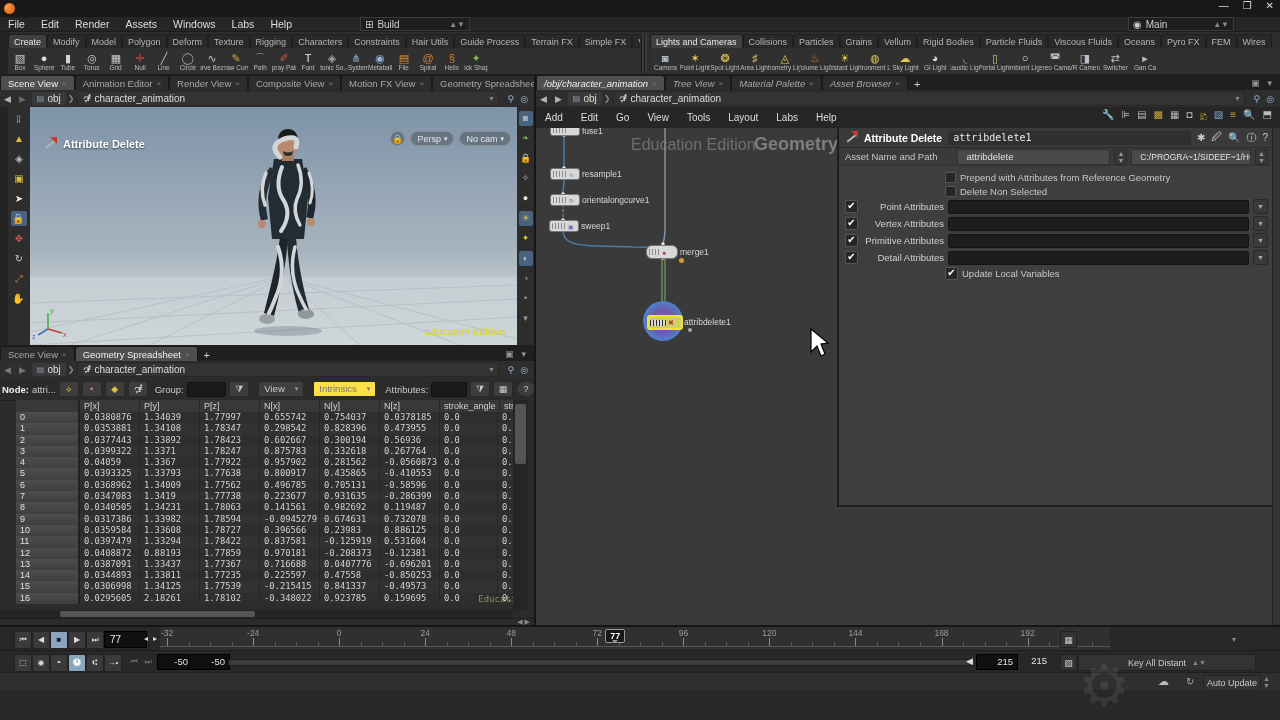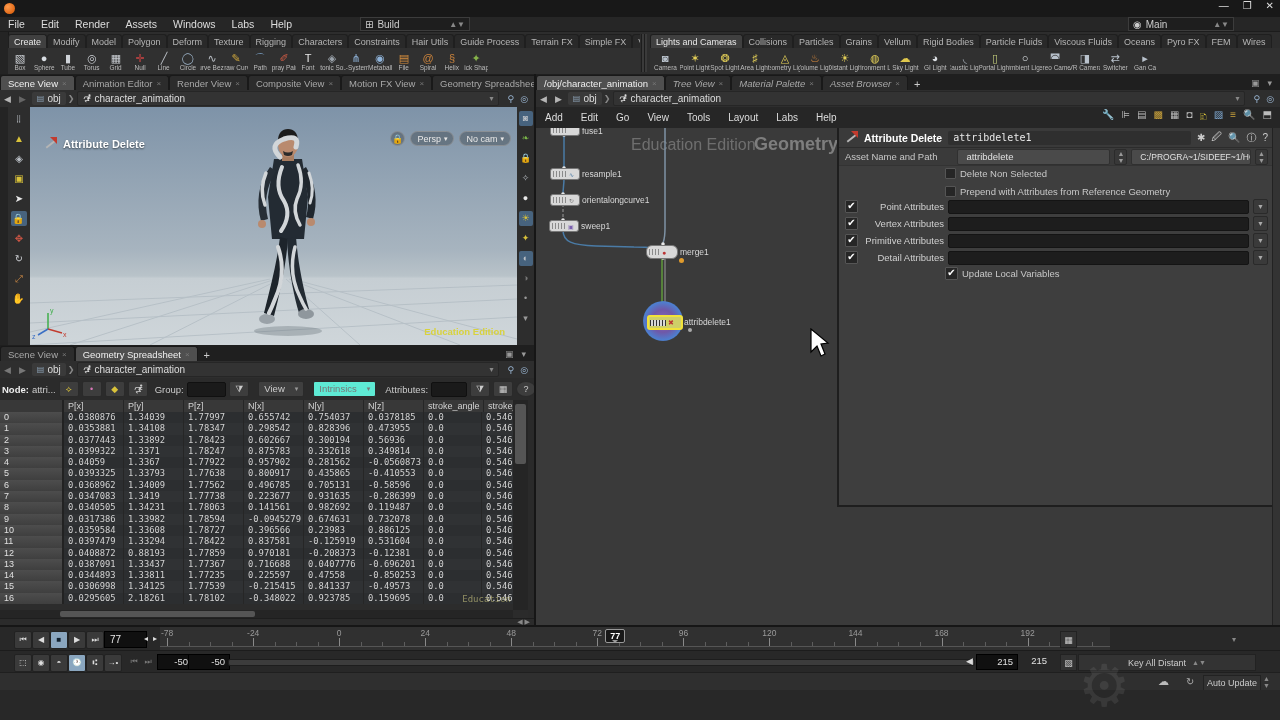--- a/index.html
+++ b/index.html
@@ -47,21 +47,21 @@
   .vp-label{position:absolute;left:14px;top:30px;display:flex;gap:6px;align-items:center;font-size:11px;font-weight:bold;color:#fff;text-shadow:0 1px 2px rgba(0,0,0,.6);}
   .pill{display:flex;align-items:center;gap:3px;border:1px solid #8a8f94;border-radius:8px;background:rgba(40,45,50,.35);color:#e8e8e8;font-size:9px;padding:0 6px;height:13px;}
   .vp-tr{position:absolute;right:6px;top:24px;display:flex;gap:5px;align-items:center;}
   .edu{position:absolute;right:12px;bottom:8px;color:#d8d23e;font-size:9.5px;font-weight:bold;}
   
   .sstoolbar{background:#2b2b2b;height:22px;display:flex;align-items:center;font-size:9.5px;color:#ccc;border-bottom:1px solid #1f1f1f;gap:3px;padding-left:2px;}
   .sstoolbar .lab{font-weight:bold;color:#eee;}
   .minibtn{background:#3d3d3d;border:1px solid #2a2a2a;border-radius:2px;height:14px;min-width:14px;text-align:center;font-size:9px;line-height:14px;padding:0 2px;}
   .sfield{background:#1a1a1a;border:1px solid #101010;height:13px;border-radius:2px;}
   .ddl{background:#3f3f3f;border:1px solid #2a2a2a;border-radius:2px;height:14px;line-height:14px;padding:0 5px;display:flex;align-items:center;gap:10px;}
-  .ddl.dim{color:#777;background:#5eead4;}
+  .ddl.dim{color:#777;background:#fde047;}
   .sstable{background:#2c2c2c;overflow:hidden;font-family:"DejaVu Sans Mono",monospace;font-size:8.8px;}
   .srow{display:flex;height:11.3px;line-height:11.3px;}
   .srow.hdr{font-family:"Liberation Sans",sans-serif;font-size:9px;background:#383838;color:#cdcdcd;height:12px;line-height:12px;}
   .scell{flex:0 0 55px;padding-left:4px;border-right:1px solid #262626;color:#d2d2d2;overflow:hidden;white-space:nowrap;}
   .scell.idx{flex:0 0 58px;background:linear-gradient(#4d4d4d,#3f3f3f);border-right:2px solid #222;color:#e0e0e0;font-family:"Liberation Sans",sans-serif;font-size:9px;}
   .srow:nth-child(even) .scell:not(.idx){background:#303234;}
   .srow:nth-child(odd) .scell:not(.idx){background:#2c2e30;}
   .srow.hdr .scell{background:#383838 !important;}
   .scroll{background:#252525;}
   .thumb{background:#555;border-radius:2px;position:absolute;}
@@ -548,21 +548,21 @@
     <span class="ddl dim" style="width:64px;margin-left:6px;">
         <span style="flex:1;">Intrinsics</span>
         <span style="font-size:7px;">▾</span>
       </span>
     <span style="margin-left:6px;">Attributes:</span>
     <span class="sfield" style="width:56px;"></span>
     <span class="minibtn">⧩</span>
     <span class="minibtn">▦</span>
     <span class="minibtn" style="border-radius:50%;">?</span>
   </div>
-  <div class="abs sstable" style="left:0;top:400px;width:513px;height:210px;">
+  <div class="abs sstable" style="left:16px;top:400px;width:513px;height:210px;">
     <div class="srow hdr">
       <span class="scell idx"></span>
       <span style="display:flex;">
 
       <span class="scell">P[x]</span>
           <span class="scell">P[y]</span>
           <span class="scell">P[z]</span>
           <span class="scell">N[x]</span>
           <span class="scell">N[y]</span>
           <span class="scell">N[z]</span>
@@ -611,21 +611,21 @@
 
         </div>
 
         <div class="srow">
           <span class="scell idx">3</span>
           <span class="scell">0.0399322</span>
           <span class="scell">1.3371</span>
           <span class="scell">1.78247</span>
           <span class="scell">0.875783</span>
           <span class="scell">0.332618</span>
-          <span class="scell">0.349814</span>
+          <span class="scell">0.267764</span>
           <span class="scell" style="flex:0 0 53px;">0.0</span>
           <span class="scell" style="flex:0 0 57px;">0.546578</span>
 
         </div>
 
         <div class="srow">
           <span class="scell idx">4</span>
           <span class="scell">0.04059</span>
           <span class="scell">1.3367</span>
           <span class="scell">1.77922</span>
@@ -805,21 +805,21 @@
   <div class="abs" style="left:0;top:618px;width:534px;height:7px;background:#2b2b2b;border-top:1px solid #1e1e1e;">
     <span style="position:absolute;right:4px;top:-1px;font-size:7px;color:#888;">◀ ▶</span>
   </div>
 
   <div class="abs" style="left:534px;top:74px;width:2px;height:551px;background:#161616;"></div>
 
   <div class="abs ptabs" style="left:536px;top:74px;width:744px;">
     <span style="display:flex;">
 
     <span class="ptab active">
-          <span style="">/obj/character_animation</span>
+          <span style="font-style:italic;">/obj/character_animation</span>
           <span class="x">×</span>
         </span>
         <span class="ptab">
           <span style="font-style:italic;">Tree View</span>
           <span class="x">×</span>
         </span>
         <span class="ptab">
           <span style="font-style:italic;">Material Palette</span>
           <span class="x">×</span>
         </span>
@@ -954,29 +954,29 @@
       <span class="pspin">
           <span>▲</span>
           <span>▼</span>
         </span>
       <span class="pcombo" style="flex:1;font-size:8.5px;white-space:nowrap;overflow:hidden;">C:/PROGRA~1/SIDEEF~1/HOUDIN~1.332/houdini/otls/OPlibSo...</span>
       <span class="pspin">
           <span>▲</span>
           <span>▼</span>
         </span>
     </div>
+    <div class="prow" style="height:14px;margin-top:4px;">
+      <span style="width:96px;"></span>
+      <span class="cb"></span>
+      <span class="plabel">Prepend with Attributes from Reference Geometry</span>
+    </div>
     <div class="prow" style="height:14px;">
       <span style="width:96px;"></span>
       <span class="cb"></span>
       <span class="plabel">Delete Non Selected</span>
-    </div>
-    <div class="prow" style="height:14px;margin-top:4px;">
-      <span style="width:96px;"></span>
-      <span class="cb"></span>
-      <span class="plabel">Prepend with Attributes from Reference Geometry</span>
     </div>
     <div>
 
         <div class="prow">
           <span class="cb checked">✔</span>
           <span class="alabel">Point Attributes</span>
           <span class="attrfield"></span>
           <span class="dropbtn">▼</span>
         </div>
 
@@ -1061,21 +1061,21 @@
         <div class="tick minor" style="left: 738.491px;"></div>
         <div class="tick minor" style="left: 760px;"></div>
         <div class="tick" style="left: 781.509px;"></div>
         <div class="tick minor" style="left: 803.019px;"></div>
         <div class="tick minor" style="left: 824.528px;"></div>
         <div class="tick minor" style="left: 846.038px;"></div>
         <div class="tick" style="left: 867.547px;"></div>
         <div class="tick minor" style="left: 889.057px;"></div>
         <div class="tick minor" style="left: 910.566px;"></div>
         <div class="tick minor" style="left: 932.075px;"></div>
-        <div class="ticklab" style="left: 7.16981px;">-78</div>
+        <div class="ticklab" style="left: 7.16981px;">-32</div>
         <div class="ticklab" style="left: 93.2075px;">-24</div>
         <div class="ticklab" style="left: 179.245px;">0</div>
         <div class="ticklab" style="left: 265.283px;">24</div>
         <div class="ticklab" style="left: 351.321px;">48</div>
         <div class="ticklab" style="left: 437.358px;">72</div>
         <div class="ticklab" style="left: 523.396px;">96</div>
         <div class="ticklab" style="left: 609.434px;">120</div>
         <div class="ticklab" style="left: 695.472px;">144</div>
         <div class="ticklab" style="left: 781.509px;">168</div>
         <div class="ticklab" style="left: 867.547px;">192</div>

